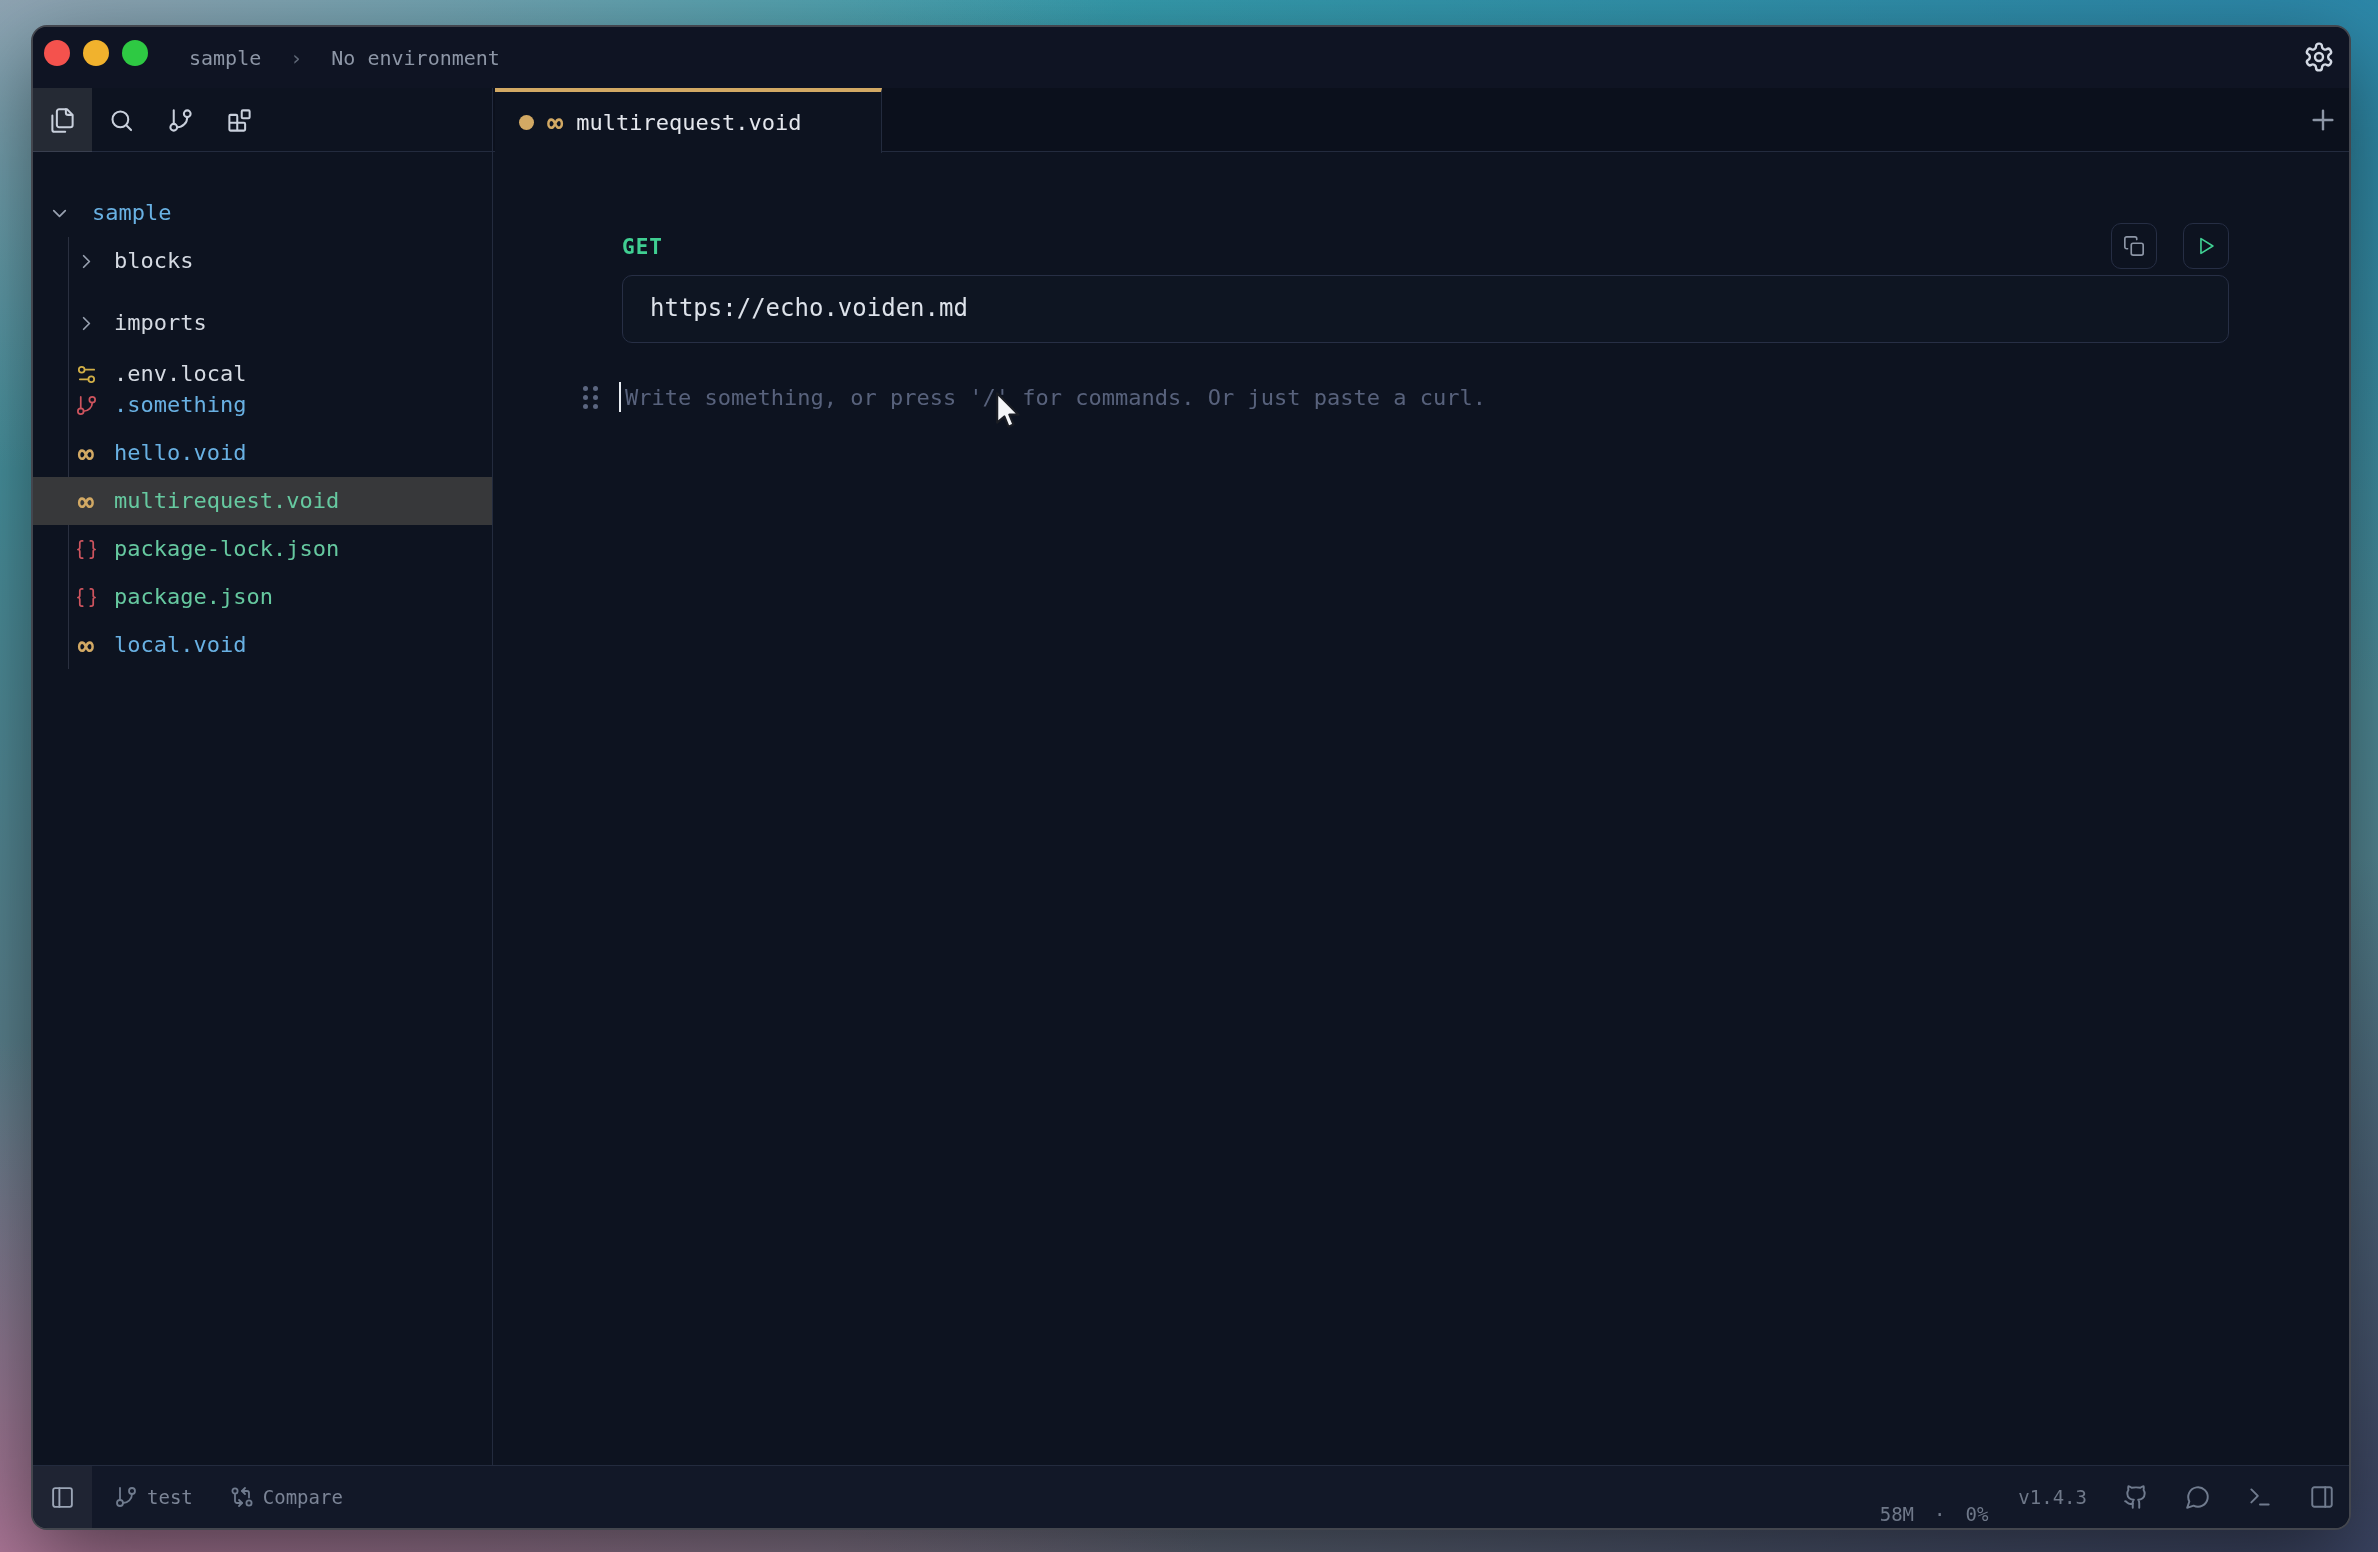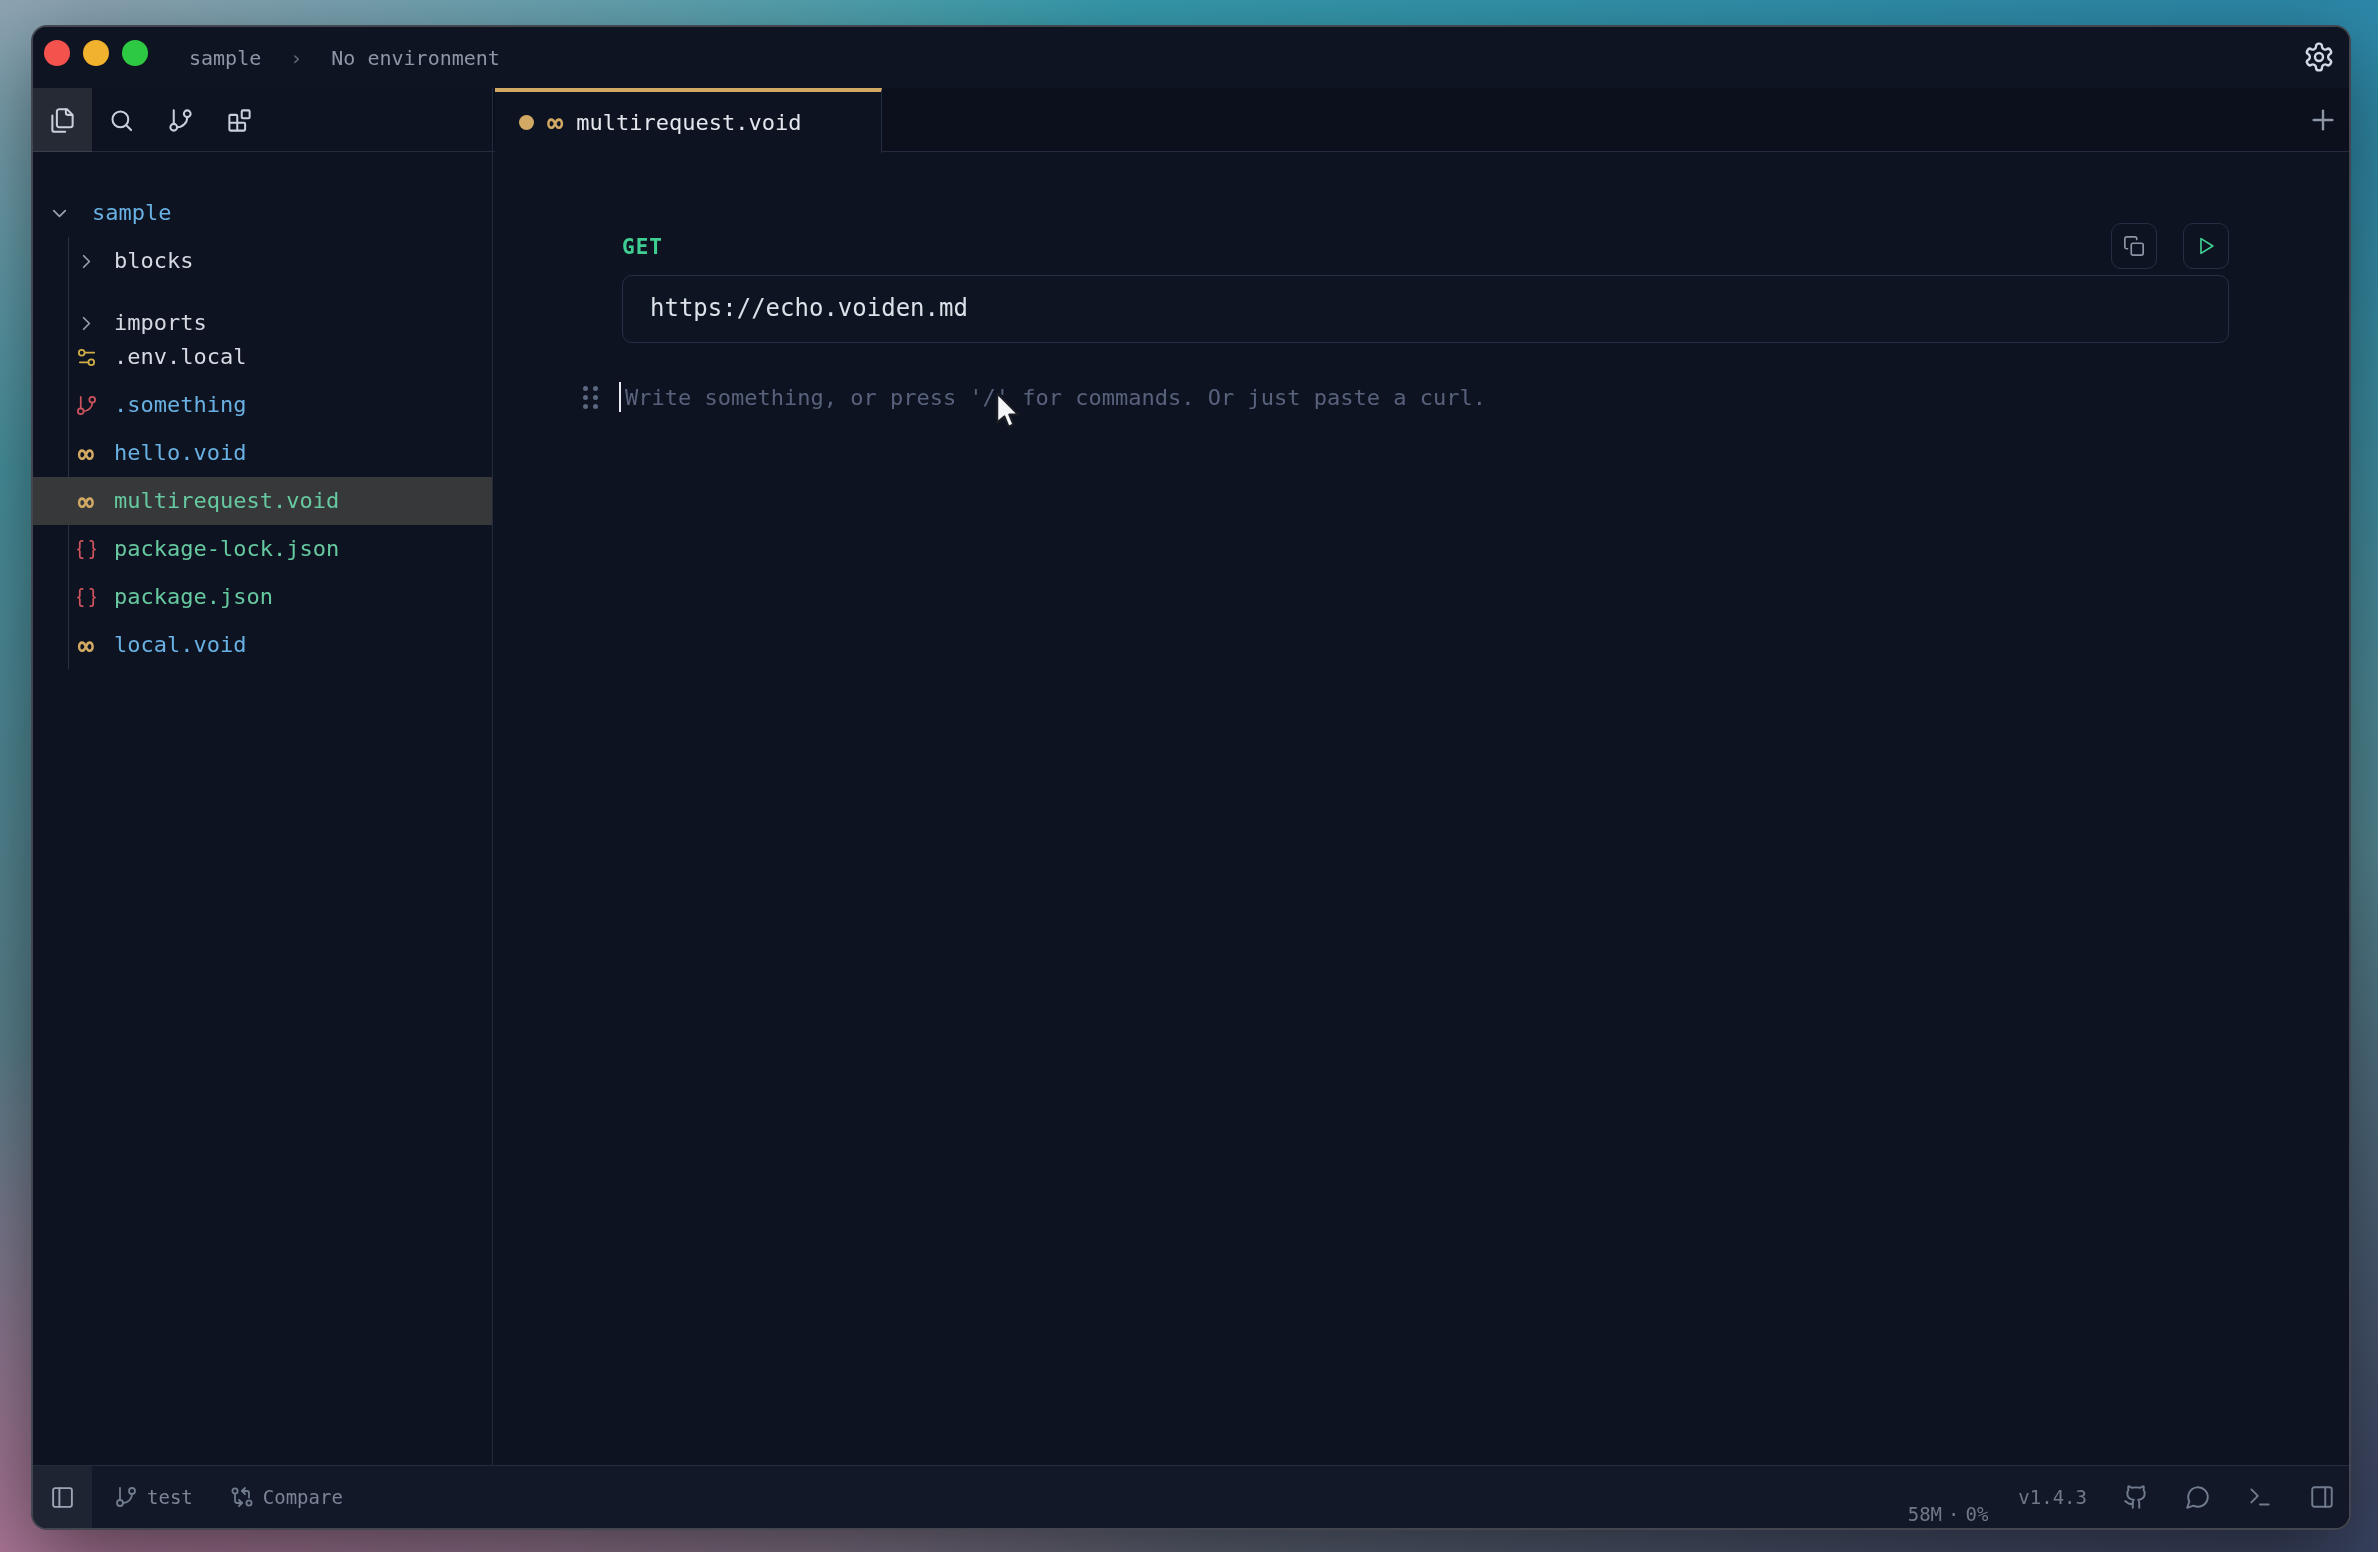--- a/index.html
+++ b/index.html
@@ -91,21 +91,21 @@
                border-top:1px solid #232b3e; display:flex; align-items:center; justify-content:space-between;
                font-size:19px; color:#7b8496; }
   .sb-left { display:flex; align-items:center; height:100%; }
   .sb-panel-seg { width:59px; height:100%; background:rgba(255,255,255,.055);
                   display:flex; align-items:center; justify-content:center; color:#9ba5b6; }
   .sb-item { display:flex; align-items:center; gap:9px; color:#7b8496; }
   .sb-item .icon { width:24px; height:24px; color:#707b8e; }
   .sb-branch { margin-left:22px; }
   .sb-compare { margin-left:37px; }
   .sb-right { display:flex; align-items:center; gap:36px; padding-right:14px; }
-  .sb-meter { display:flex; align-items:center; gap:6px; color:#6f7889;margin-top:34px; }
+  .sb-meter { display:flex; align-items:center; gap:20px; color:#6f7889;margin-top:34px; }
   .sb-version { color:#6f7889; margin-left:-6px; }
   .sb-icon { width:26px; height:26px; color:#707b8e; }
   .sb-panel-seg .icon { width:25px; height:25px; }
 </style>
 </head>
 <body>
 
 <div class="window">
 
   <div class="titlebar">
@@ -190,21 +190,21 @@
         <div class="tree-row" style="top: 147px;">
     <span class="tree-gutter">
             <span class="icon i-gray" style="width:23px;height:23px">
               <svg viewBox="0 0 24 24" fill="none" stroke="currentColor" stroke-width="1.8" stroke-linecap="round" stroke-linejoin="round">
                 <polyline points="9 6 15 12 9 18"></polyline>
               </svg>
             </span>
           </span>
     <span class="tree-label c-default">imports</span>
   </div>
-        <div class="tree-row" style="top: 181px;">
+        <div class="tree-row" style="top: 198px;">
     <span class="tree-gutter">
             <span class="icon i-yellow" style="width:23px;height:23px">
               <svg viewBox="0 0 24 24" fill="none" stroke="currentColor" stroke-width="1.8" stroke-linecap="round" stroke-linejoin="round">
                 <path d="M20 7h-9"></path>
                 <path d="M14 17H5"></path>
                 <circle cx="17" cy="17" r="3"></circle>
                 <circle cx="7" cy="7" r="3"></circle>
               </svg>
             </span>
           </span>

